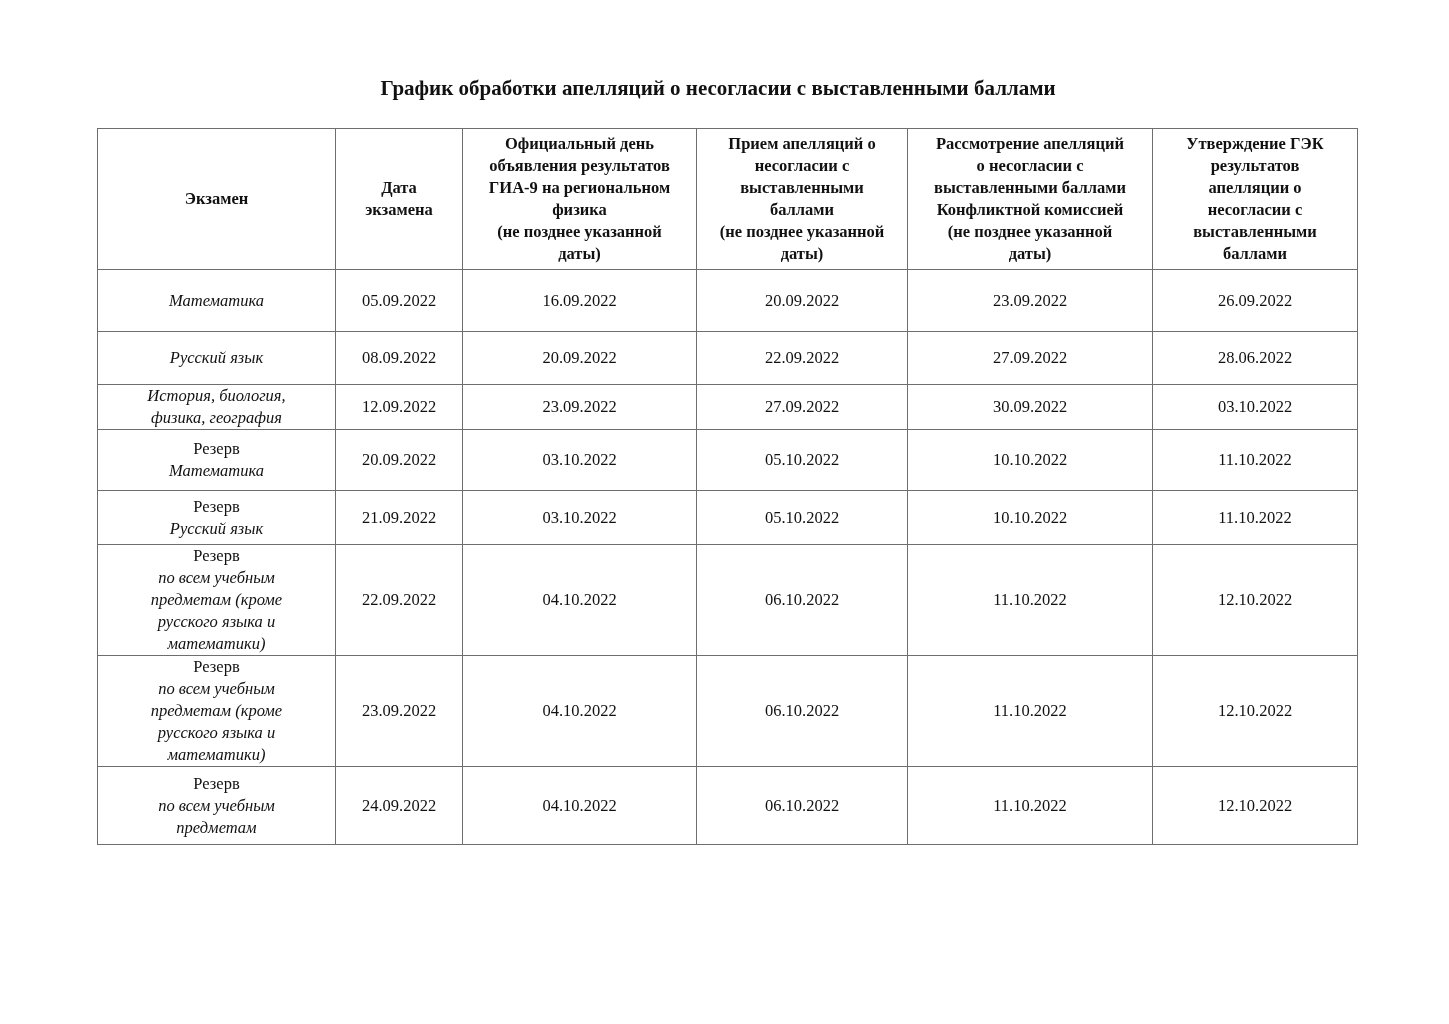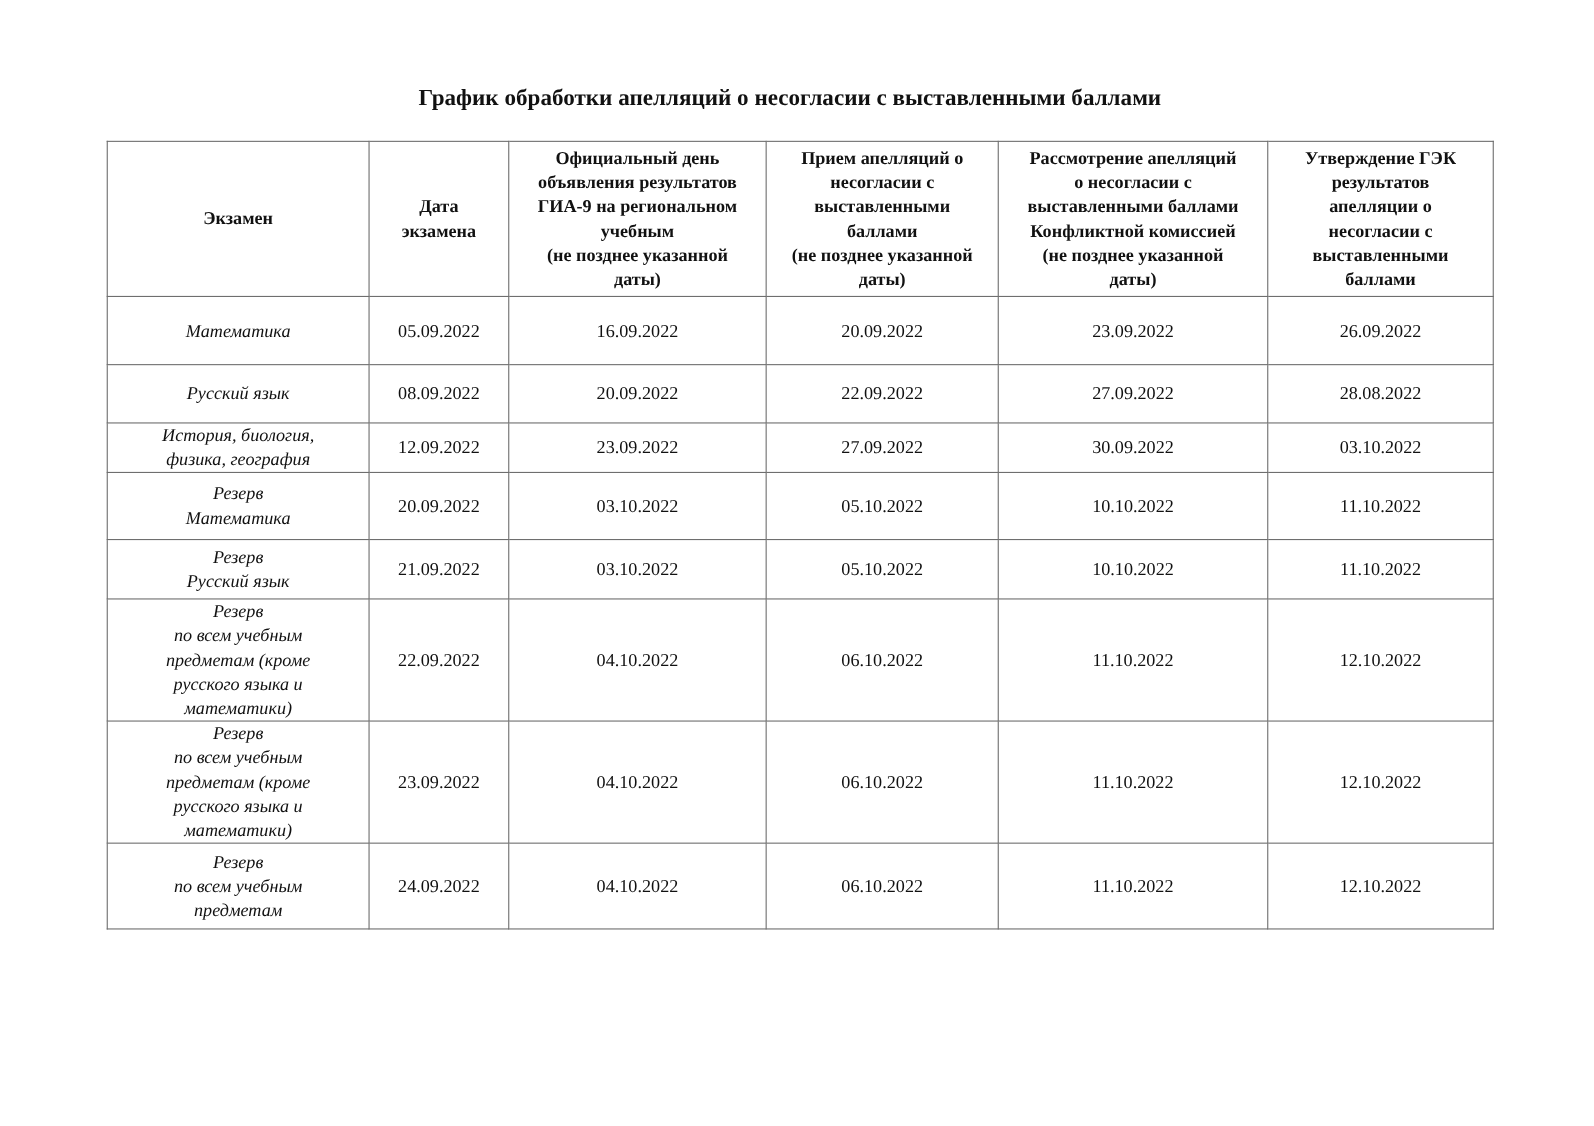--- a/index.html
+++ b/index.html
@@ -16,21 +16,21 @@
     position: absolute; left: 97px; top: 128px;
     border-collapse: collapse; table-layout: fixed;
     width: 1260px;
   }
   table.grid td, table.grid th {
     border: 1.5px solid #6e6e6e;
     text-align: center; vertical-align: middle;
     padding: 0 4px; font-size: 16.5px; line-height: 22px;
   }
   table.grid th { font-weight: bold; font-size: 16.5px; line-height: 22px; }
-  .reserve { font-style: italic; display: block; }
+  .reserve { display: block; }
   .subject { display: block; font-style: italic; }
   .date { font-size: 17px; }
 </style>
 </head>
 <body>
 
 <div class="title">
   <div>График обработки апелляций о несогласии с выставленными баллами</div>
 </div>
 
@@ -49,21 +49,21 @@
           <div>Экзамен</div>
         </th>
       <th>
           <div>Дата</div>
           <div>экзамена</div>
         </th>
       <th>
           <div>Официальный день</div>
           <div>объявления результатов</div>
           <div>ГИА-9 на региональном</div>
-          <div>учебным</div>
+          <div>физика</div>
           <div>(не позднее указанной</div>
           <div>даты)</div>
         </th>
       <th>
           <div>Прием апелляций о</div>
           <div>несогласии с</div>
           <div>выставленными</div>
           <div>баллами</div>
           <div>(не позднее указанной</div>
           <div>даты)</div>
@@ -102,21 +102,21 @@
       <tr style="height: 53px;">
         <td>
           <span class="subject">
             <div>Русский язык</div>
           </span>
         </td>
         <td class="date">08.09.2022</td>
         <td class="date">20.09.2022</td>
         <td class="date">22.09.2022</td>
         <td class="date">27.09.2022</td>
-        <td class="date">28.08.2022</td>
+        <td class="date">28.06.2022</td>
       </tr>
       <tr style="height: 37px;">
         <td>
           <span class="subject">
             <div>История, биология,</div>
             <div>физика, география</div>
           </span>
         </td>
         <td class="date">12.09.2022</td>
         <td class="date">23.09.2022</td>

